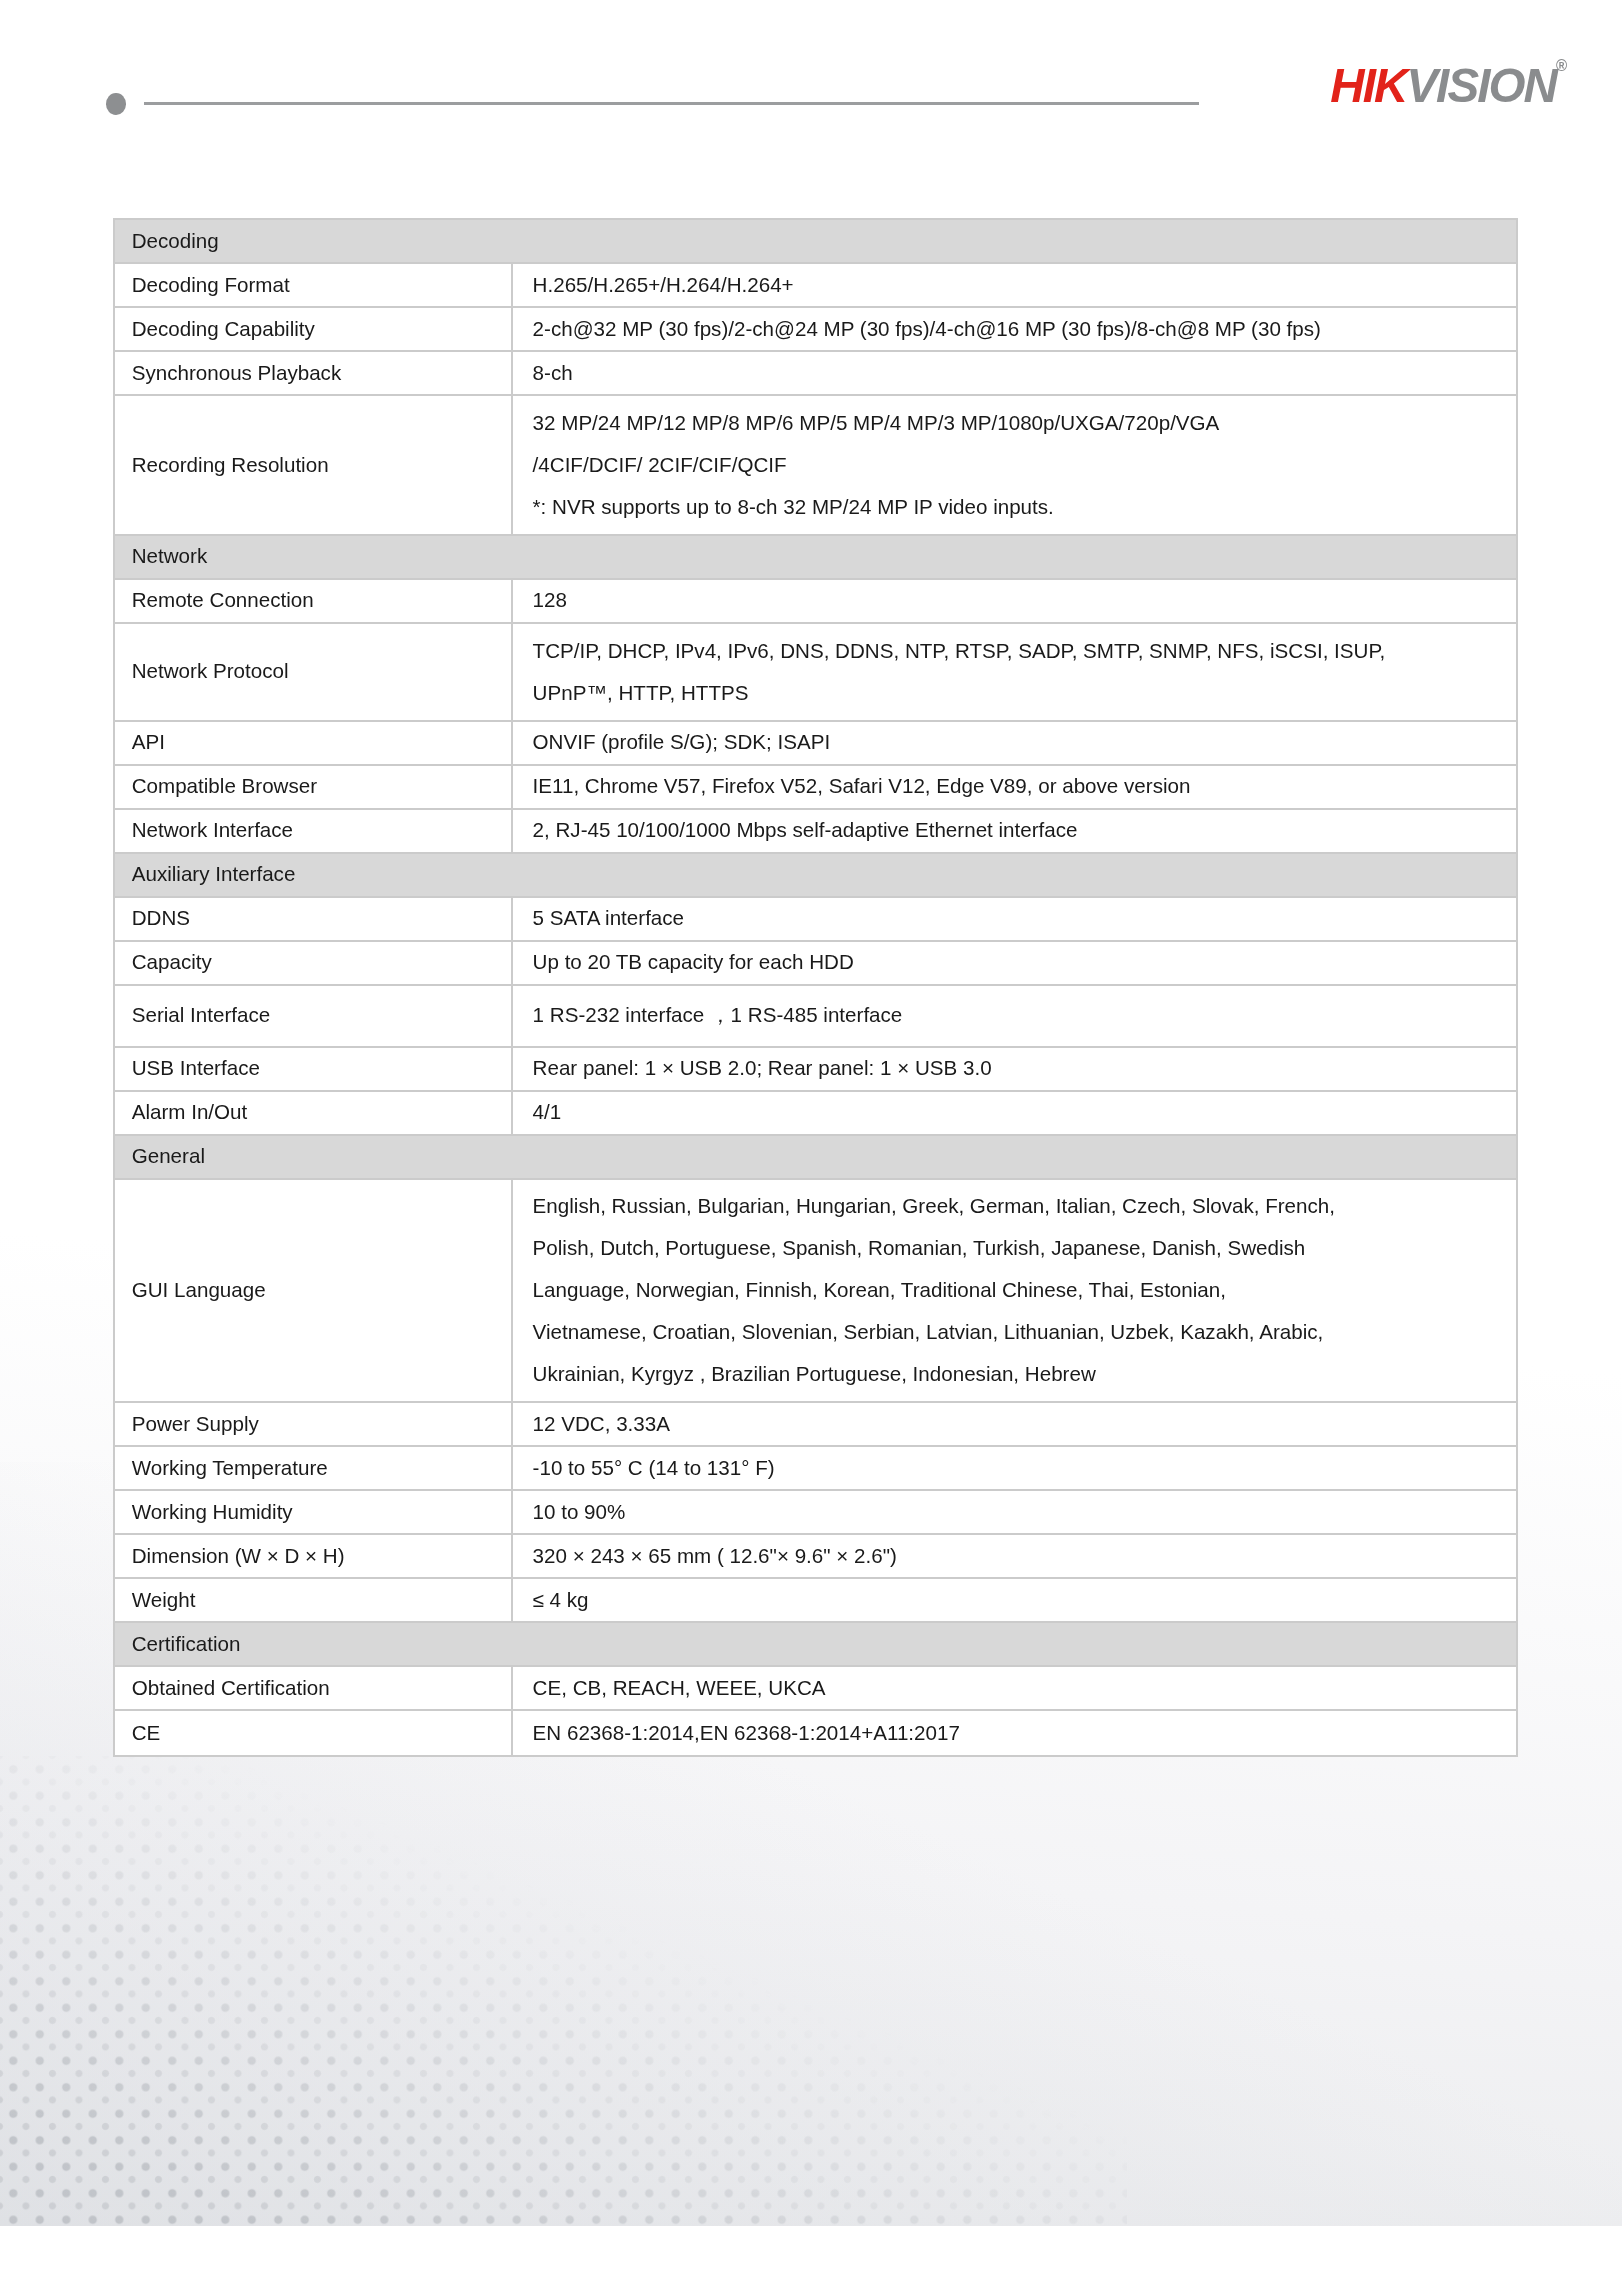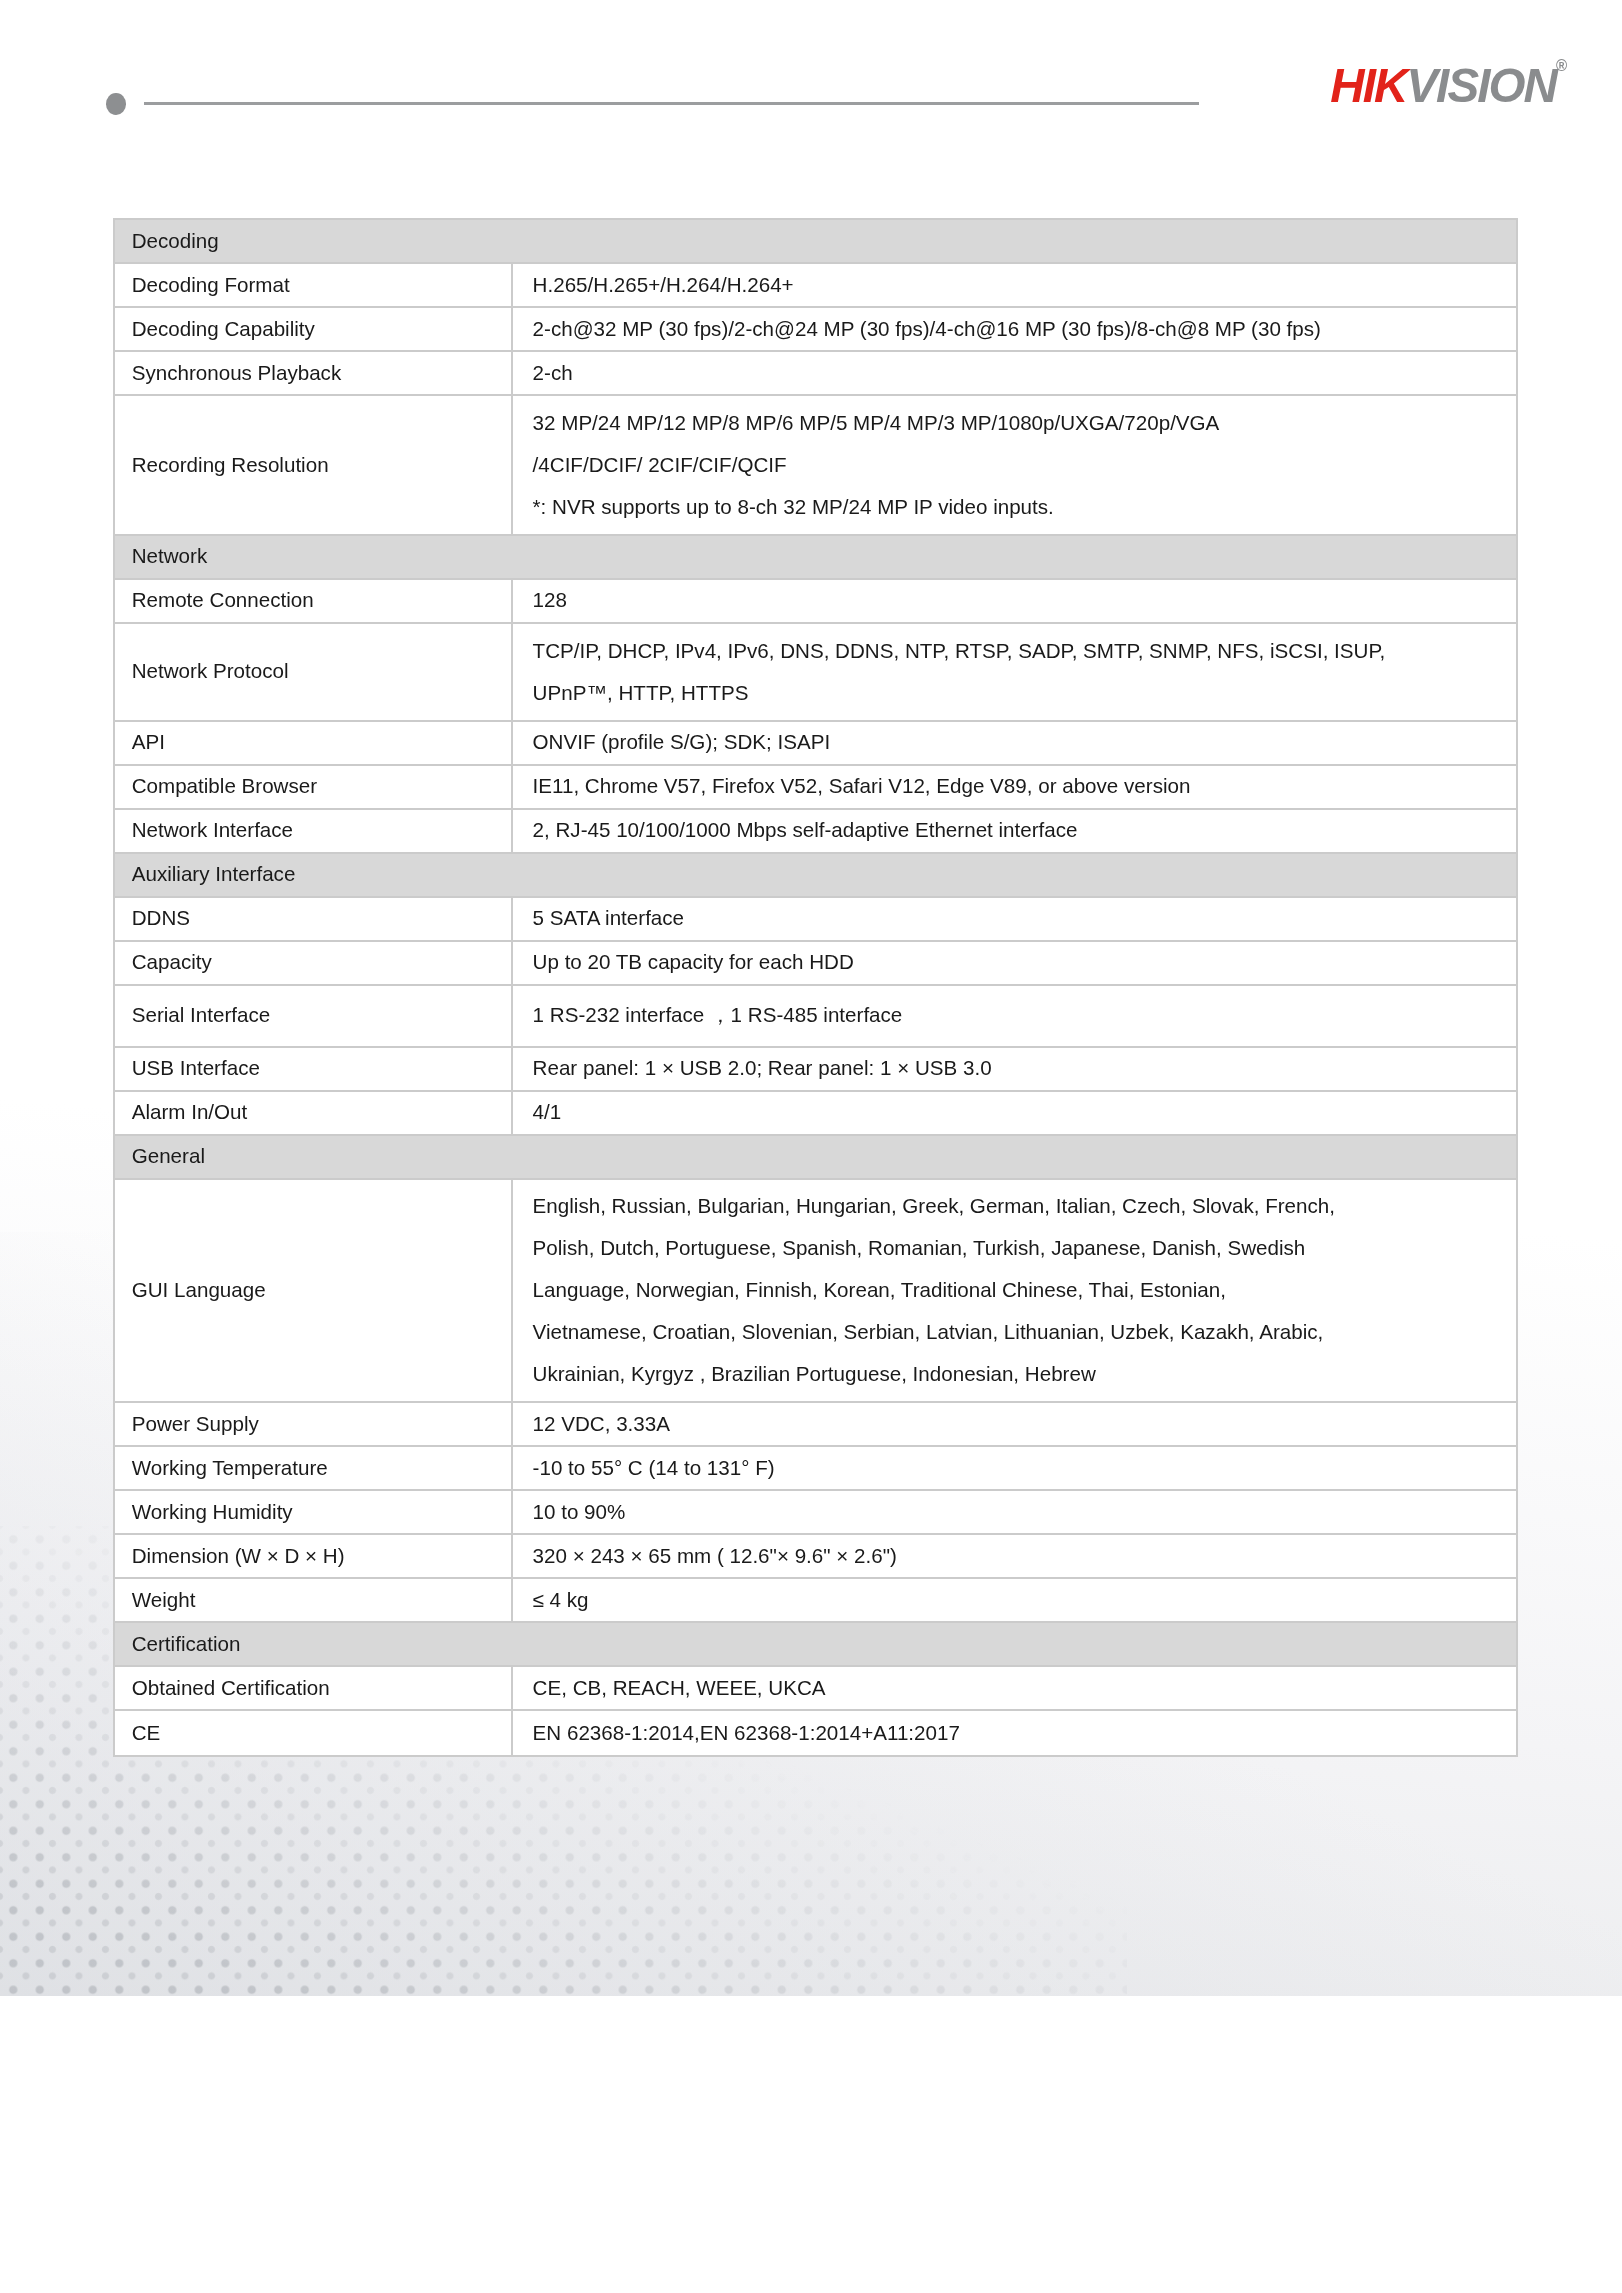--- a/index.html
+++ b/index.html
@@ -1,18 +1,18 @@
 <!DOCTYPE html>
 <html><head>
 <meta charset="utf-8">
 <style>
   html,body { margin:0; padding:0; }
   body { background:#ffffff; }
   .page {
-    position:relative; width:1622px; height:1996px; overflow:hidden;
+    position:relative; width:1622px; height:2226px; overflow:hidden;
     font-family:"Liberation Sans", sans-serif; color:#1a1a1a;
     background:linear-gradient(185deg, #ffffff 0%, #ffffff 58%, #f4f4f6 82%, #eaebed 100%);
   }
   
   .shade {
     position:absolute; left:-196px; bottom:-118px; width:2156px; height:882px;
     background:linear-gradient(205deg, rgba(225,227,231,0) 45%, rgba(219,221,226,0.45) 75%, rgba(210,213,218,0.6) 100%);
     pointer-events:none;
   }
   
@@ -91,21 +91,21 @@
       <div class="cell value">H.265/H.265+/H.264/H.264+</div>
     </div>
 
     <div class="row">
       <div class="cell label">Decoding Capability</div>
       <div class="cell value">2-ch@32 MP (30 fps)/2-ch@24 MP (30 fps)/4-ch@16 MP (30 fps)/8-ch@8 MP (30 fps)</div>
     </div>
 
     <div class="row">
       <div class="cell label">Synchronous Playback</div>
-      <div class="cell value">2-ch</div>
+      <div class="cell value">8-ch</div>
     </div>
 
     <div class="row multi">
       <div class="cell label">Recording Resolution</div>
       <div class="cell value">32 MP/24 MP/12 MP/8 MP/6 MP/5 MP/4 MP/3 MP/1080p/UXGA/720p/VGA
 /4CIF/DCIF/ 2CIF/CIF/QCIF
 *: NVR supports up to 8-ch 32 MP/24 MP IP video inputs.</div>
     </div>
 
     <div class="row section">

